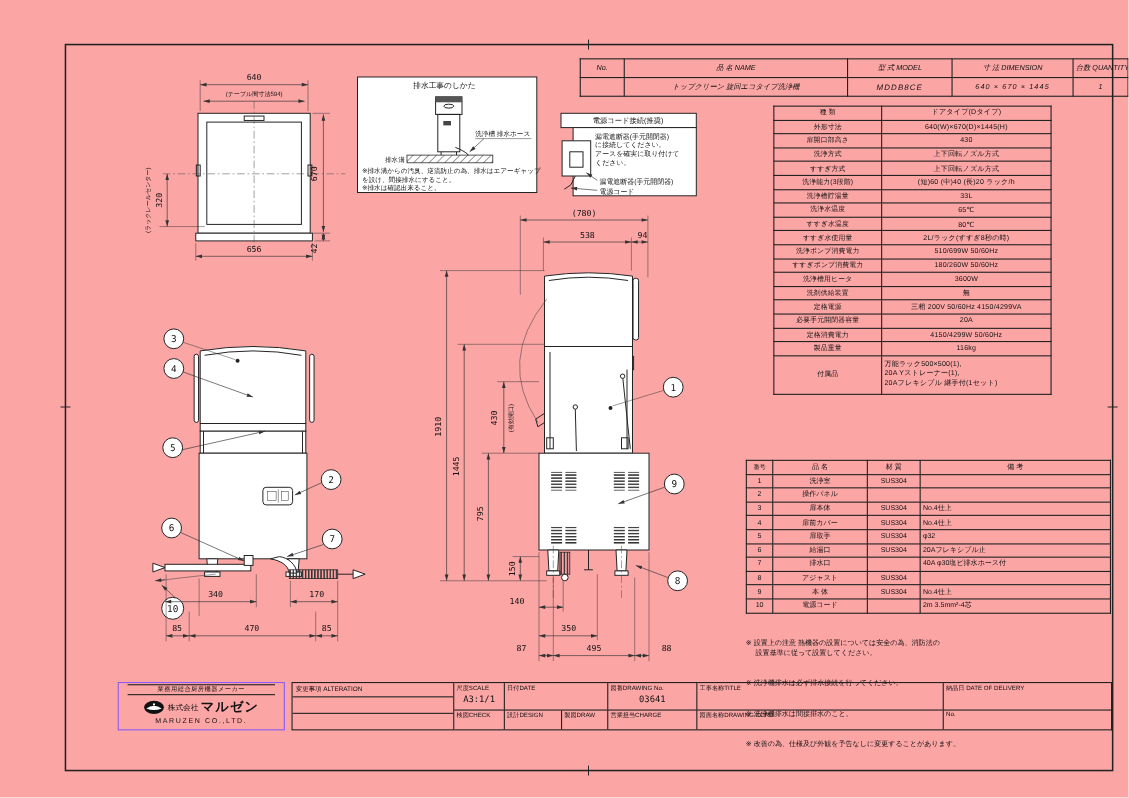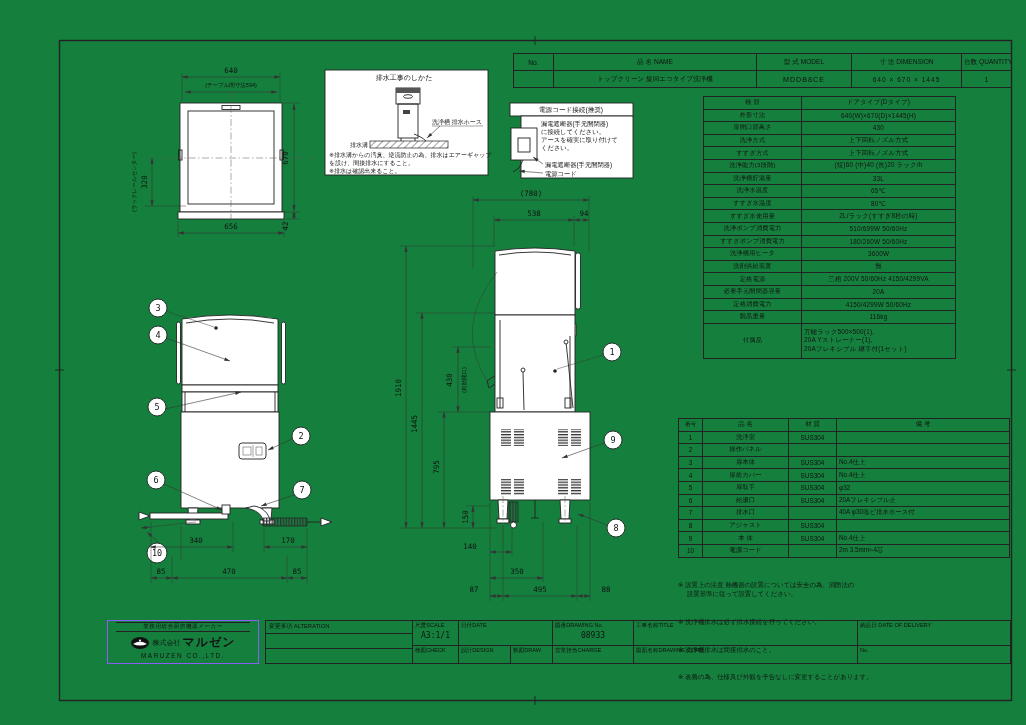--- a/index.html
+++ b/index.html
@@ -1,16 +1,16 @@
 <!DOCTYPE html>
 <html><head>
 <meta charset="utf-8">
 <style>
   html,body{margin:0;padding:0;background:#fff;}
-  .sheet{position:relative;width:1026px;height:725px;background:#15803d;overflow:hidden;
+  .sheet{position:relative;width:1026px;height:725px;background:#fca5a5;overflow:hidden;
          font-family:"Liberation Sans","DejaVu Sans",sans-serif;color:#111;}
   .abs{position:absolute;}
   svg text{fill:#111;}
   .ln{stroke:#222;stroke-width:.9;fill:none;}
   .fw{fill:#fff;stroke:#222;stroke-width:.9;}
   .tn{stroke:#333;stroke-width:.45;fill:none;}
   .dim{stroke:#333;stroke-width:.6;fill:none;}
   .cl{stroke:#555;stroke-width:.5;fill:none;stroke-dasharray:7 2.5 1.5 2.5;}
   .dt{font-family:"DejaVu Sans Mono","Liberation Sans",sans-serif;font-size:7.5px;text-anchor:middle;}
   .dts{font-size:5.5px;text-anchor:middle;}
@@ -320,21 +320,21 @@
     <text class="dt" x="517" y="574">350</text>
     <line class="dim" x1="490" y1="596" x2="503" y2="596" marker-start="url(#ar)" marker-end="url(#ar)"></line>
     <line class="dim" x1="503" y1="596" x2="577" y2="596" marker-start="url(#ar)" marker-end="url(#ar)"></line>
     <line class="dim" x1="577" y1="596" x2="590" y2="596" marker-start="url(#ar)" marker-end="url(#ar)"></line>
     <text class="dt" x="474" y="592">87</text>
     <text class="dt" x="540" y="592">495</text>
     <text class="dt" x="606" y="592">88</text>
   </g>
 </svg>
 
-<div class="abs" style="left:513px;top:53px;width:498px;">
+<div class="abs" style="left:527px;top:53px;width:498px;font-style:italic;">
   <table class="ttab">
     <colgroup>
           <col style="width:40px">
           <col style="width:203px">
           <col style="width:95px">
           <col style="width:110px">
           <col style="width:50px">
         </colgroup>
     <tbody>
           <tr>
@@ -554,21 +554,21 @@
 
   <div class="tb-cell" style="left:0;top:0;width:45px;height:25px;border-left:none;border-bottom:1px solid #222;">
     <div class="tb-lbl">尺度SCALE</div>
     <div class="tb-val">A3:1/1</div>
   </div>
   <div class="tb-cell" style="left:45px;top:0;width:94px;height:25px;border-bottom:1px solid #222;">
     <div class="tb-lbl">日付DATE</div>
   </div>
   <div class="tb-cell" style="left:139px;top:0;width:81px;height:25px;border-bottom:1px solid #222;">
     <div class="tb-lbl">図番DRAWING No.</div>
-    <div class="tb-val">08933</div>
+    <div class="tb-val">03641</div>
   </div>
   <div class="tb-cell" style="left:220px;top:0;width:224px;height:25px;border-bottom:1px solid #222;">
     <div class="tb-lbl">工事名称TITLE</div>
   </div>
   <div class="tb-cell" style="left:444px;top:0;width:153px;height:25px;border-bottom:1px solid #222;">
     <div class="tb-lbl">納品日  DATE OF DELIVERY</div>
   </div>
 
   <div class="tb-cell" style="left:0;top:25px;width:45px;height:17px;border-left:none;">
     <div class="tb-lbl">検図CHECK</div>

